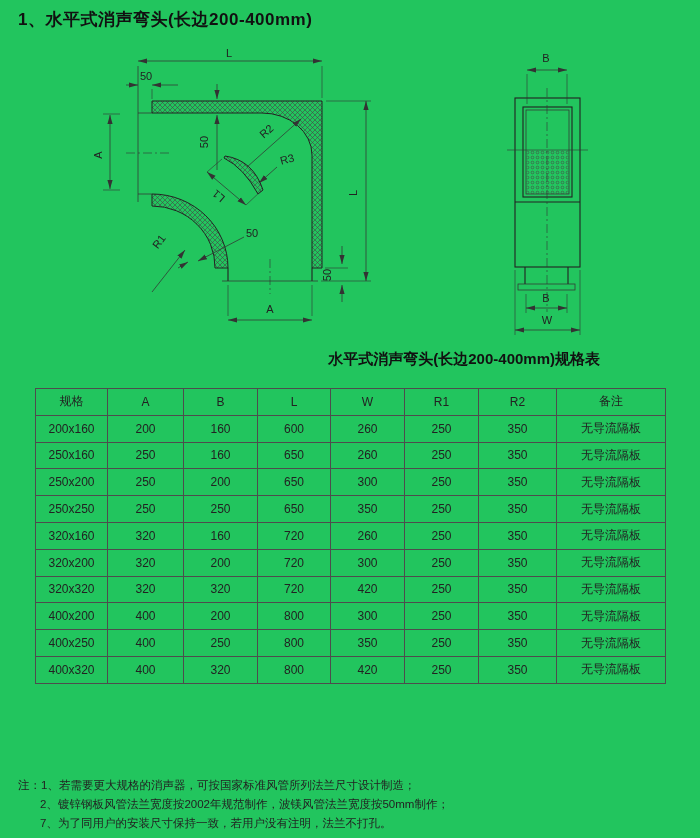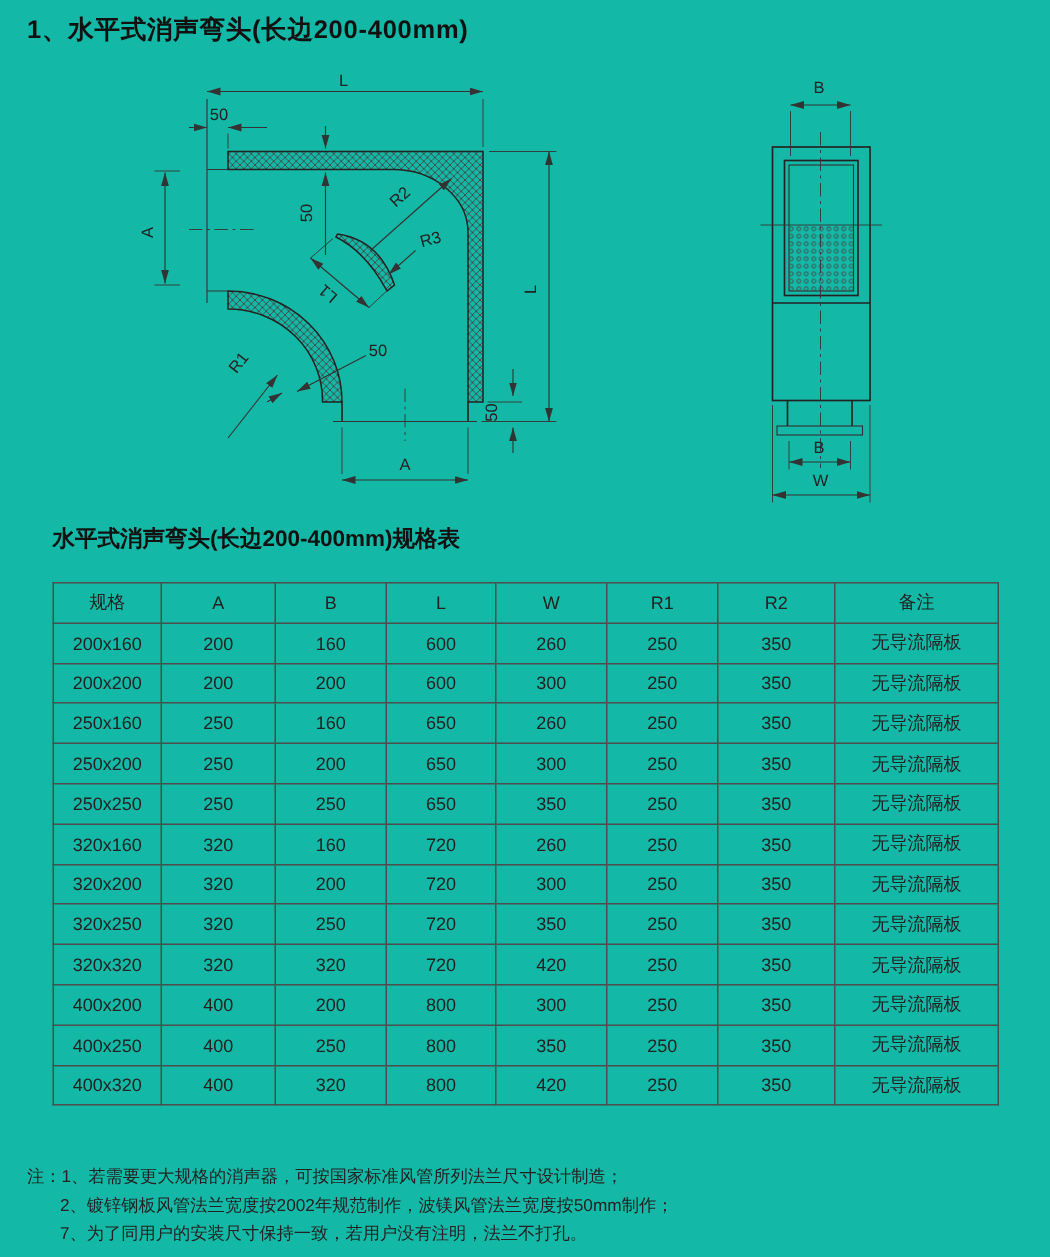--- a/index.html
+++ b/index.html
@@ -1,22 +1,22 @@
 <!DOCTYPE html>
 <html><head>
 <meta charset="utf-8">
 <style>
   html,body{margin:0;padding:0;background:#fff;}
-  #page{position:relative;width:700px;height:838px;background:#14b8a6;overflow:hidden;
+  #page{position:relative;width:700px;height:838px;background:#22c55e;overflow:hidden;
         font-family:"Liberation Sans",sans-serif;color:#222;}
   #doc-title{position:absolute;left:18px;top:8px;font-size:17px;font-weight:bold;
              letter-spacing:0.5px;color:#111;}
   #plan-svg{position:absolute;left:85px;top:45px;}
   #side-svg{position:absolute;left:495px;top:45px;}
-  #table-title{position:absolute;left:35px;top:350px;width:565px;text-align:left;
+  #table-title{position:absolute;left:35px;top:350px;width:565px;text-align:right;
                font-size:15px;font-weight:bold;color:#111;}
   #spec-table{position:absolute;left:35px;top:388px;border-collapse:collapse;
               table-layout:fixed;width:630px;}
   #spec-table th,#spec-table td{border:1px solid #4d4d4d;font-size:12px;font-weight:400;
               text-align:center;vertical-align:middle;height:25.8px;padding:0;color:#222;}
   #notes{position:absolute;left:18px;top:776px;font-size:11.5px;line-height:19px;color:#222;}
   .note-line{white-space:nowrap;}
   .note-line.indent{padding-left:22px;}
   
   .ol{stroke:#222;stroke-width:1.1;fill:none;}
@@ -171,30 +171,20 @@
           <td>200x160</td>
           <td>200</td>
           <td>160</td>
           <td>600</td>
           <td>260</td>
           <td>250</td>
           <td>350</td>
           <td>无导流隔板</td>
         </tr>
         <tr>
-          <td>200x200</td>
-          <td>200</td>
-          <td>200</td>
-          <td>600</td>
-          <td>300</td>
-          <td>250</td>
-          <td>350</td>
-          <td>无导流隔板</td>
-        </tr>
-        <tr>
           <td>250x160</td>
           <td>250</td>
           <td>160</td>
           <td>650</td>
           <td>260</td>
           <td>250</td>
           <td>350</td>
           <td>无导流隔板</td>
         </tr>
         <tr>
@@ -226,30 +216,20 @@
           <td>250</td>
           <td>350</td>
           <td>无导流隔板</td>
         </tr>
         <tr>
           <td>320x200</td>
           <td>320</td>
           <td>200</td>
           <td>720</td>
           <td>300</td>
-          <td>250</td>
-          <td>350</td>
-          <td>无导流隔板</td>
-        </tr>
-        <tr>
-          <td>320x250</td>
-          <td>320</td>
-          <td>250</td>
-          <td>720</td>
-          <td>350</td>
           <td>250</td>
           <td>350</td>
           <td>无导流隔板</td>
         </tr>
         <tr>
           <td>320x320</td>
           <td>320</td>
           <td>320</td>
           <td>720</td>
           <td>420</td>

